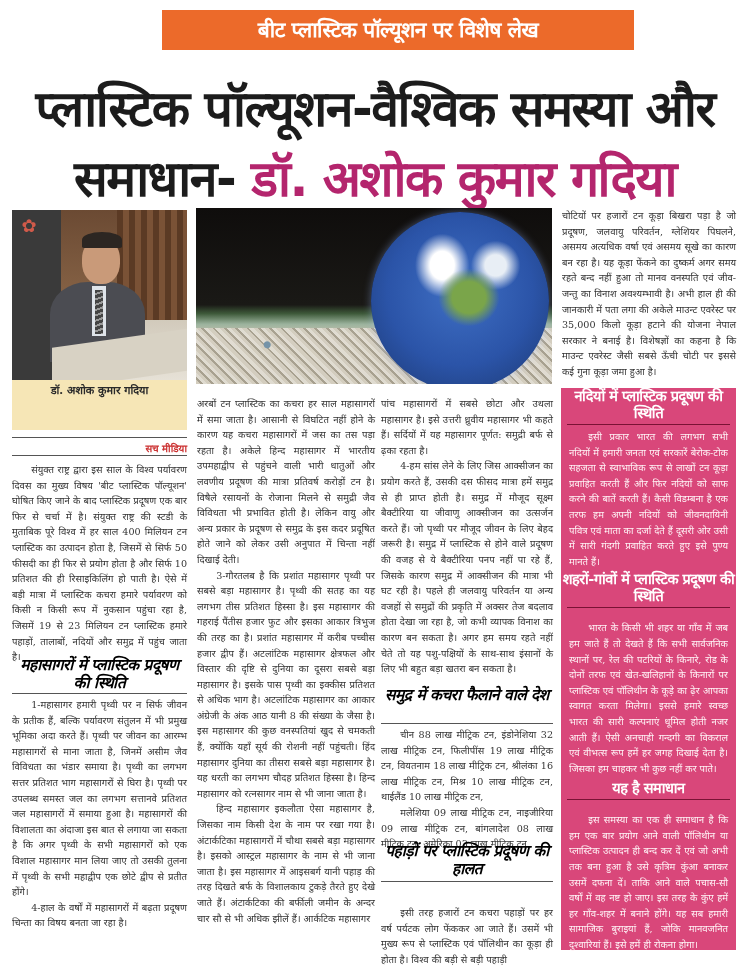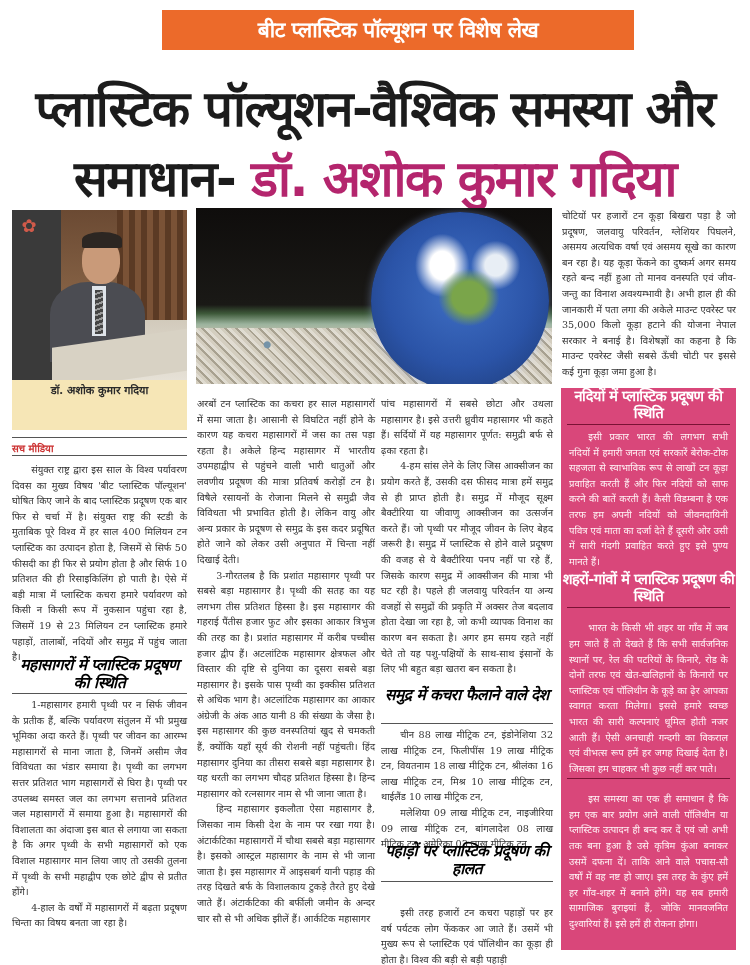--- a/index.html
+++ b/index.html
@@ -42,21 +42,21 @@
   .photo .tie { position: absolute; left: 83px; top: 80px; width: 8px; height: 44px; background: repeating-linear-gradient(160deg,#444 0 3px,#999 3px 5px); }
   .photo .desk { position: absolute; left: 40px; top: 128px; width: 140px; height: 42px; background: #d8d2c4; transform: skewY(-8deg); }
   .photo .logo { position: absolute; left: 5px; top: 5px; width: 24px; height: 22px; color: #d05a4a; font-size: 18px; line-height: 22px; text-align: center; font-family: "DejaVu Sans", sans-serif; }
   .caption {
     position: absolute; left: 0; top: 170px; width: 175px; height: 50px; text-align: center;
     font-size: 9.6px; line-height: 14px; padding-top: 4px; color: #2a2a2a;
   }
   .caption .name { font-weight: bold; font-size: 11px; }
 
   .rule { position: absolute; height: 0; border-top: 1.5px solid #555; }
-  .byline { position: absolute; left: 12px; top: 441px; width: 175px; text-align: left; color: #c33; font-size: 10px; font-weight: bold; }
+  .byline { position: absolute; left: 12px; top: 441px; width: 175px; text-align: right; color: #c33; font-size: 10px; font-weight: bold; }
 
   
   .hero {
     position: absolute; left: 196px; top: 208px; width: 356px; height: 176px; overflow: hidden;
     background: linear-gradient(180deg, #0f0d0c 0%, #1a1916 55%, #3e5a3a 60%, #9bb39d 66%, #c9c3b2 72%, #b8b2a1 100%);
   }
   .hero .trash { position: absolute; left: 0; top: 120px; width: 356px; height: 56px;
     background:
       radial-gradient(circle at 20% 30%, #6d8fa8 0 3px, transparent 4px),
       radial-gradient(circle at 60% 50%, #8a7c6a 0 3px, transparent 4px),
@@ -157,15 +157,16 @@
   <p class="noindent">चोटियों पर हजारों टन कूड़ा बिखरा पड़ा है जो प्रदूषण, जलवायु परिवर्तन, ग्लेशियर पिघलने, असमय अत्यधिक वर्षा एवं असमय सूखे का कारण बन रहा है। यह कूड़ा फेंकने का दुष्कर्म अगर समय रहते बन्द नहीं हुआ तो मानव वनस्पति एवं जीव-जन्तु का विनाश अवश्यम्भावी है। अभी हाल ही की जानकारी में पता लगा की अकेले माउन्ट एवरेस्ट पर 35,000 किलो कूड़ा हटाने की योजना नेपाल सरकार ने बनाई है। विशेषज्ञों का कहना है कि माउन्ट एवरेस्ट जैसी सबसे ऊँची चोटी पर इससे कई गुना कूड़ा जमा हुआ है।</p>
 </div>
 
 <div class="pink-box">
   <div class="ph" style="font-size:14.5px; line-height:17px; ">नदियों में प्लास्टिक प्रदूषण की स्थिति</div>
   <div class="pink-rule"></div>
   <div class="pt">इसी प्रकार भारत की लगभग सभी नदियों में हमारी जनता एवं सरकारें बेरोक-टोक सहजता से स्वाभाविक रूप से लाखों टन कूड़ा प्रवाहित करती हैं और फिर नदियों को साफ करने की बातें करती हैं। कैसी विडम्बना है एक तरफ हम अपनी नदियों को जीवनदायिनी पवित्र एवं माता का दर्जा देते हैं दूसरी ओर उसी में सारी गंदगी प्रवाहित करते हुए इसे पुण्य मानते हैं।</div>
   <div class="ph" style="font-size:14.5px; line-height:17px; padding-top:2px;">शहरों-गांवों में प्लास्टिक प्रदूषण की स्थिति</div>
   <div class="pink-rule" style="margin-bottom:12px;"></div>
   <div class="pt">भारत के किसी भी शहर या गाँव में जब हम जाते हैं तो देखते हैं कि सभी सार्वजनिक स्थानों पर, रेल की पटरियों के किनारे, रोड के दोनों तरफ एवं खेत-खलिहानों के किनारों पर प्लास्टिक एवं पॉलिथीन के कूड़े का ढ़ेर आपका स्वागत करता मिलेगा। इससे हमारे स्वच्छ भारत की सारी कल्पनाएं धूमिल होती नजर आती हैं। ऐसी अनचाही गन्दगी का विकराल एवं वीभत्स रूप हमें हर जगह दिखाई देता है। जिसका हम चाहकर भी कुछ नहीं कर पाते।</div>
+  <div class="ph" style="font-size:14.5px; line-height:17px; padding-top:4px;">यह है समाधान</div>
   <div class="pink-rule" style="margin-bottom:12px;"></div>
   <div class="pt">इस समस्या का एक ही समाधान है कि हम एक बार प्रयोग आने वाली पॉलिथीन या प्लास्टिक उत्पादन ही बन्द कर दें एवं जो अभी तक बना हुआ है उसे कृत्रिम कुंआ बनाकर उसमें दफना दें। ताकि आने वाले पचास-सौ वर्षों में वह नष्ट हो जाए। इस तरह के कुंए हमें हर गाँव-शहर में बनाने होंगे। यह सब हमारी सामाजिक बुराइयां हैं, जोकि मानवजनित दुश्वारियां हैं। इसे हमें ही रोकना होगा।</div>
 </div>
 
 </body></html>

